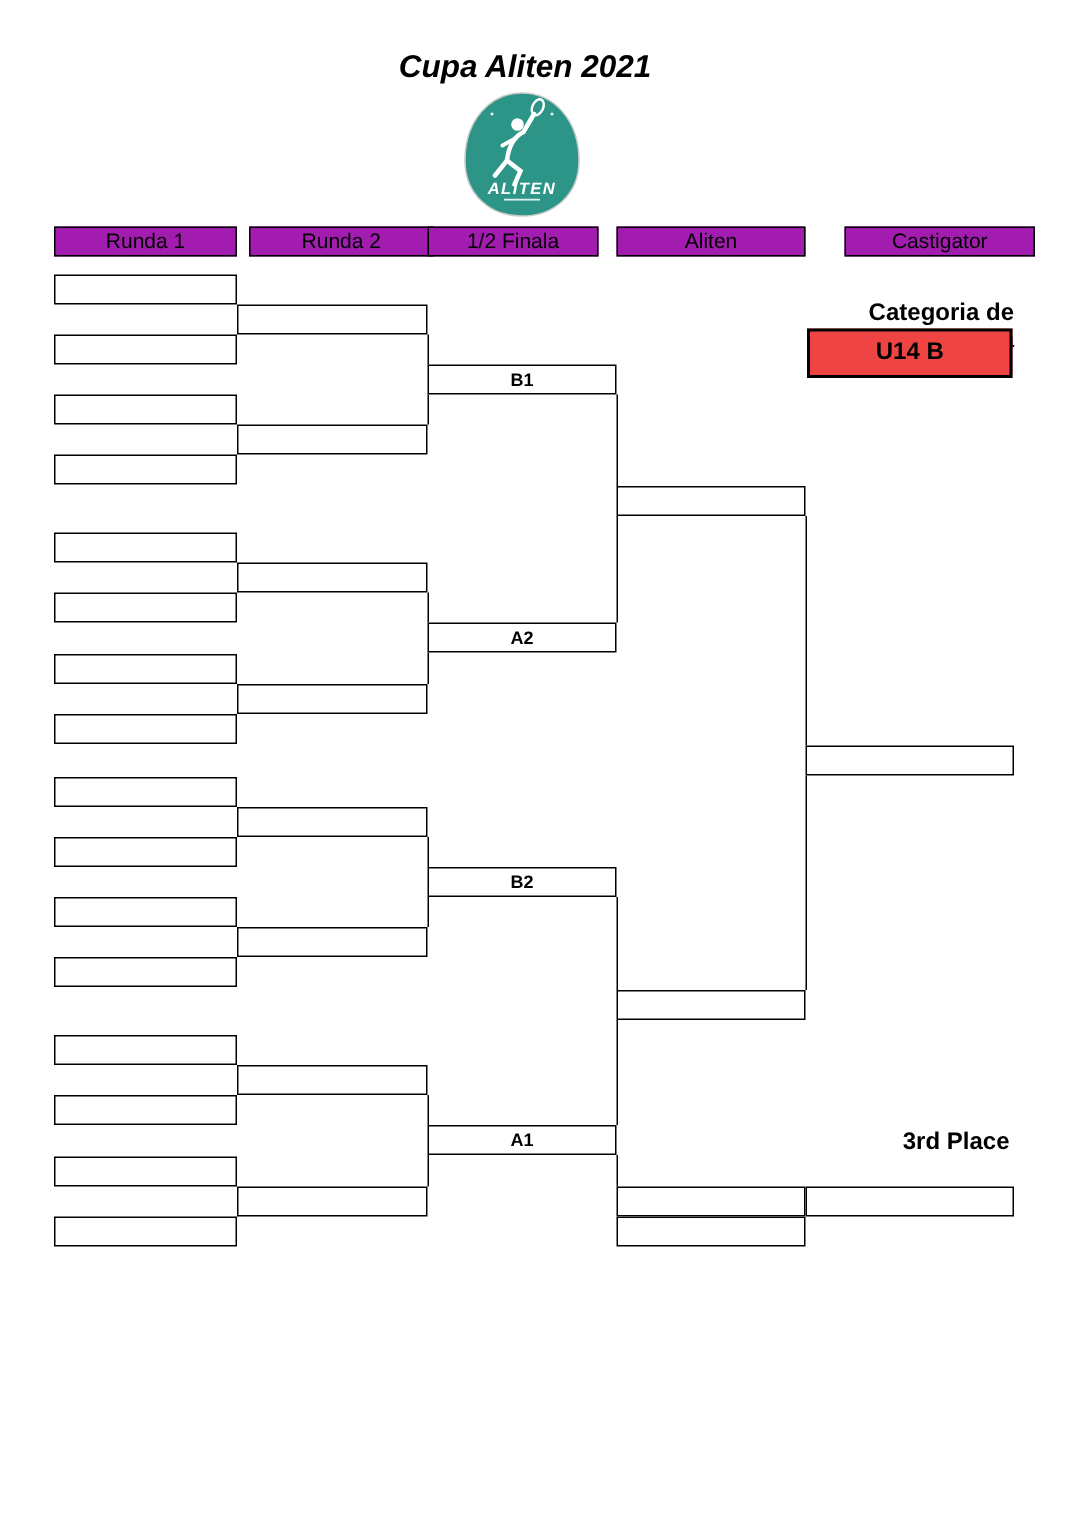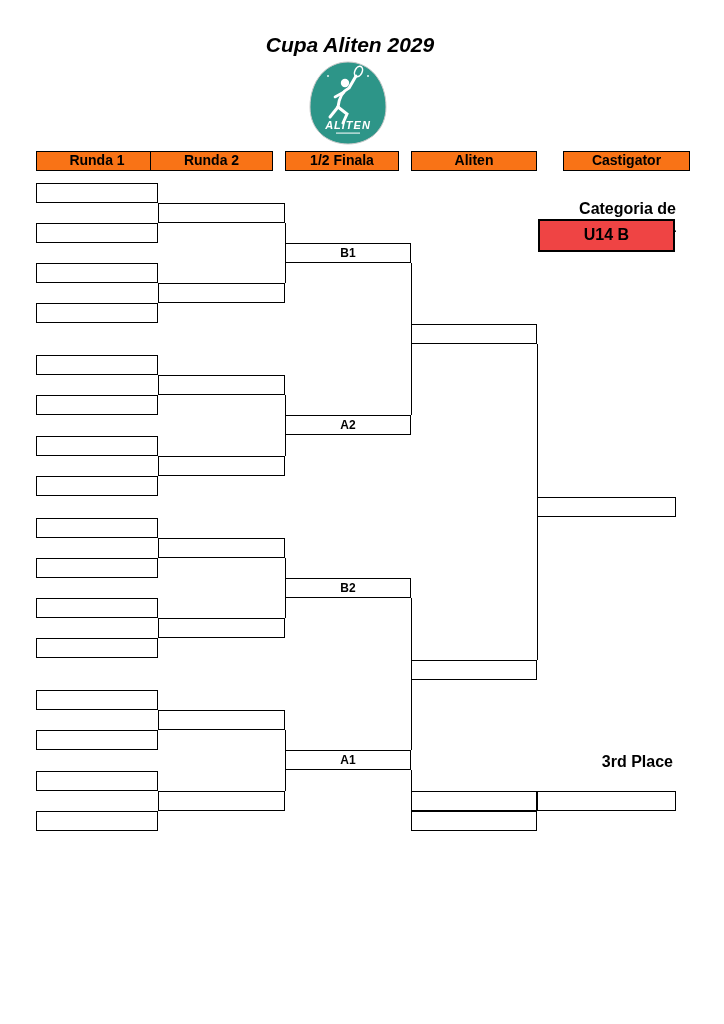--- a/index.html
+++ b/index.html
@@ -1,57 +1,57 @@
 <!DOCTYPE html>
 <html><head>
 <meta charset="utf-8">
 <style>
   *{margin:0;padding:0}
   html,body{background:#fff}
   body{width:724px;height:1024px;position:relative;font-family:"Liberation Sans","DejaVu Sans",sans-serif;color:#000;overflow:hidden}
   .title{position:absolute;left:36px;top:33px;width:628px;text-align:center;font-size:21px;font-weight:bold;font-style:italic}
   .logo-wrap{position:absolute;left:303px;top:60px;width:90px;height:86px}
-  .hdr{position:absolute;top:151px;height:20px;border:1.5px solid #000;box-sizing:border-box;background:#f97316;font-weight:bold;font-size:14px;text-align:center;line-height:17px}
+  .hdr{position:absolute;top:151px;height:20px;border:1.5px solid #000;box-sizing:border-box;background:#a21caf;font-weight:normal;font-size:14px;text-align:center;line-height:17px}
   .cell{position:absolute;height:20px;border:1px solid #000;box-sizing:border-box;background:#fff}
   .r1{left:36px;width:122px}
   .r2{left:158px;width:127px}
   .c3{left:285px;width:126px}
   .c4{left:411px;width:126px}
   .c5{left:537px;width:139px}
   .sf{font-weight:bold;font-size:12px;text-align:center;line-height:18px}
   .vline{position:absolute;width:1px;background:#000}
   .cat-label{position:absolute;left:537px;top:200px;width:139px;text-align:right;font-weight:bold;font-size:16px}
   .cat-box{position:absolute;left:538px;top:219px;width:137px;height:33px;border:2.5px solid #000;box-sizing:border-box;background:#ef4444;text-align:center;font-weight:bold;font-size:16px;line-height:28px}
   .third-label{position:absolute;left:534px;top:753px;width:139px;text-align:right;font-weight:bold;font-size:16px}
 </style>
 </head>
 <body>
 
-<div class="title">Cupa Aliten 2029</div>
+<div class="title">Cupa Aliten 2021</div>
 
 <div class="logo-wrap">
   <svg width="90" height="86" viewBox="0 0 90 86">
     <path d="M45,2 C67,2 83,21 83,47 C83,70 66,84 45,84 C24,84 7,70 7,47 C7,21 23,2 45,2 Z" stroke="#c9c9c9" stroke-width="1" fill="#2D9588"></path>
     <circle cx="25" cy="16" r="1" fill="#fff" opacity=".9"></circle>
     <circle cx="65" cy="16" r="1" fill="#fff" opacity=".9"></circle>
     <g stroke="#fff" fill="none" stroke-linecap="round">
       <circle cx="42" cy="23" r="4.2" fill="#fff" stroke="none"></circle>
       <path d="M35,47 C36,38 40,31 46,28 L53,16" stroke-width="3"></path>
       <ellipse cx="55.5" cy="11.5" rx="3.6" ry="5.6" stroke-width="1.6" transform="rotate(25 55.5 11.5)"></ellipse>
       <path d="M41,32 L32,37" stroke-width="2.6"></path>
       <path d="M35,47 L27,57" stroke-width="3"></path>
       <path d="M35,47 L44,54 L40,63" stroke-width="3"></path>
     </g>
     <text x="45" y="69" text-anchor="middle" fill="#fff" font-size="11" font-weight="bold" font-style="italic" letter-spacing="1">ALITEN</text>
     <rect x="33" y="72.5" width="24" height="1.2" fill="#fff" opacity=".85"></rect>
   </svg>
 </div>
 
 <div class="hdr" style="left:36px;width:122px">Runda 1</div>
-<div class="hdr" style="left:150px;width:123px">Runda 2</div>
+<div class="hdr" style="left:166px;width:123px">Runda 2</div>
 <div class="hdr" style="left:285px;width:114px">1/2 Finala</div>
 <div class="hdr" style="left:411px;width:126px">Aliten</div>
 <div class="hdr" style="left:563px;width:127px">Castigator</div>
 
 <div class="cat-label">Categoria de virsta</div>
 <div class="cat-box">
   <span>U14 B</span>
 </div>
 
 <div class="cell r1" style="top:183px"></div>

